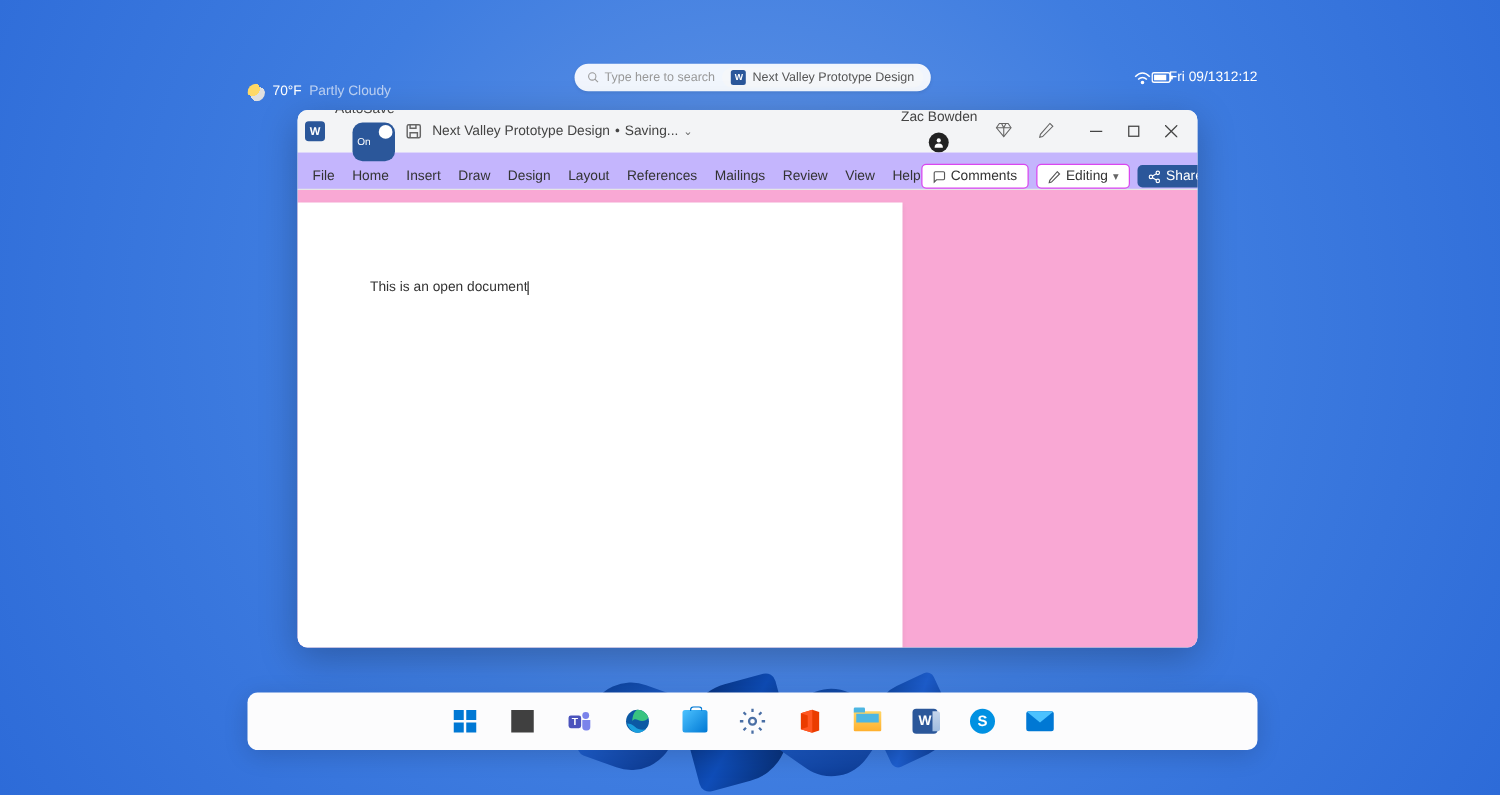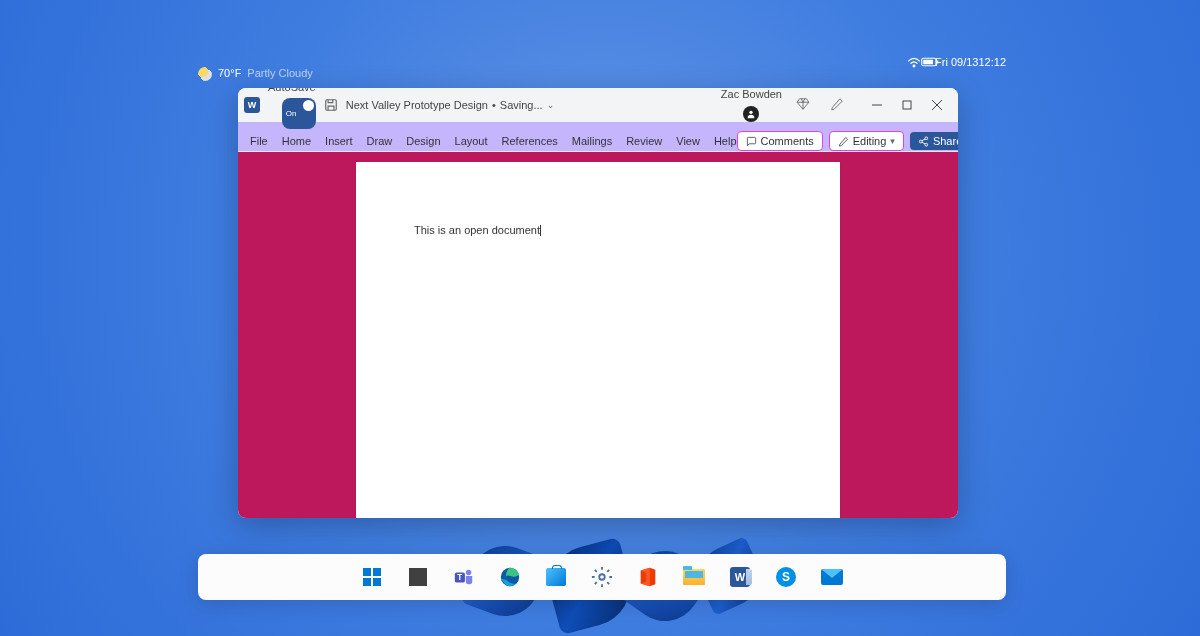--- a/index.html
+++ b/index.html
@@ -142,23 +142,22 @@
   }
   .share-btn {
     background: #2b579a; color: #fff; border-color: #2b579a;
     display: flex; align-items: center; gap: 4px;
     padding: 3px 5px 3px 8px; border-radius: 4px; font-size: 11px;
   }
 
   
   .doc-area {
     flex: 1;
-    background: #be185d;
-    display: flex;
-    justify-content: center;
+    background: #f9a8d4;
+    display: flex;
     padding-top: 10px;
     overflow: hidden;
   }
   .page {
     width: 484px;
     height: 600px;
     background: #fff;
     box-shadow: 0 1px 4px rgba(0,0,0,0.08);
     padding: 62px 58px;
     font-size: 11px;
@@ -276,20 +275,33 @@
 </head>
 <body>
 
 <div class="desktop-bar">
   <div class="weather">
     <div class="weather-icon"></div>
     <span class="temp">70°F</span>
     <span class="cond">Partly Cloudy</span>
   </div>
 
+  <div class="center-pill">
+    <div class="pill-search">
+      <svg width="10" height="10" viewBox="0 0 24 24" fill="none" stroke="#999" stroke-width="2">
+          <circle cx="10" cy="10" r="7"></circle>
+          <line x1="21" y1="21" x2="15" y2="15"></line>
+        </svg>
+      <span>Type here to search</span>
+    </div>
+    <div class="pill-doc">
+      <div class="pill-doc-icon">W</div>
+      <span>Next Valley Prototype Design</span>
+    </div>
+  </div>
 
   <div class="right-status">
     <span class="sys-icon wifi-icon">
       <svg width="14" height="11" viewBox="0 0 24 18" fill="none" stroke="#fff" stroke-width="2">
           <path d="M2 7 Q12 -3 22 7"></path>
           <path d="M6 11 Q12 5 18 11"></path>
           <circle cx="12" cy="15" r="1.5" fill="#fff"></circle>
         </svg>
     </span>
     <span class="sys-icon battery-icon">

